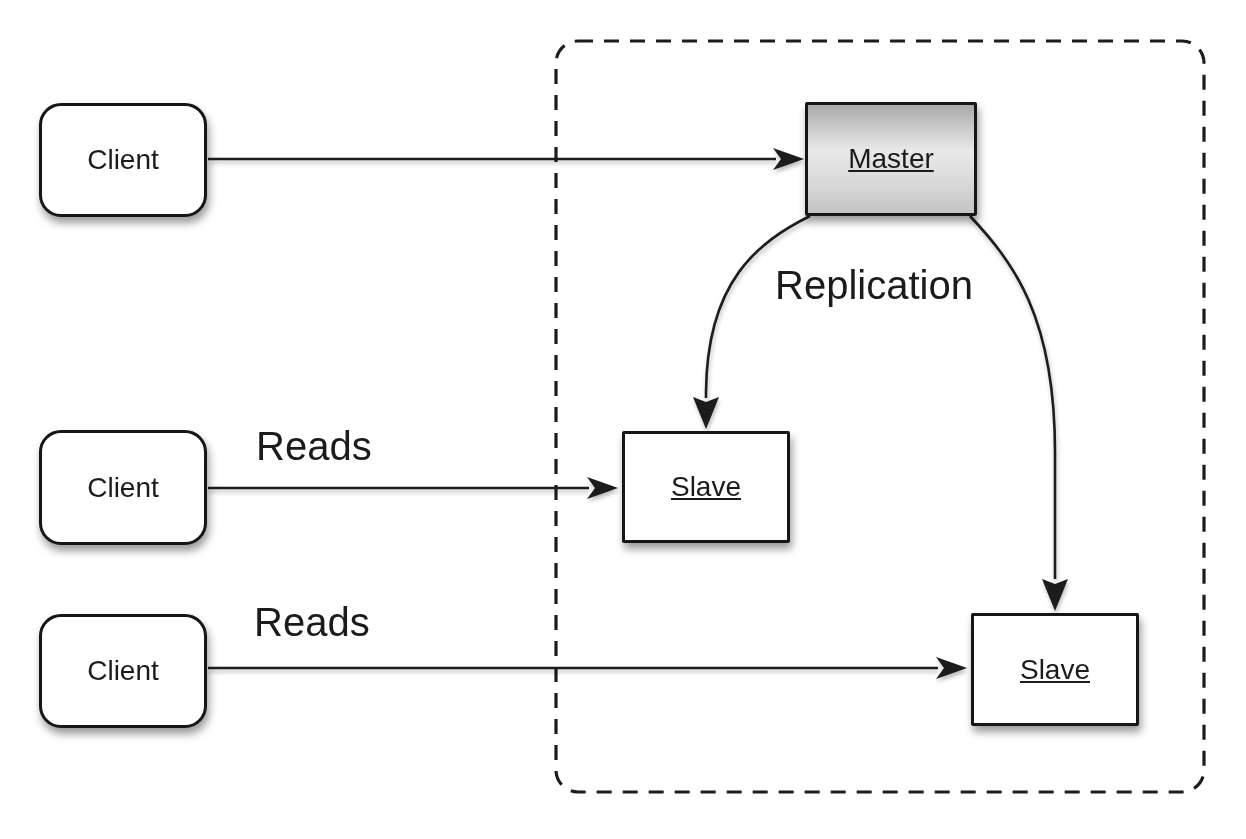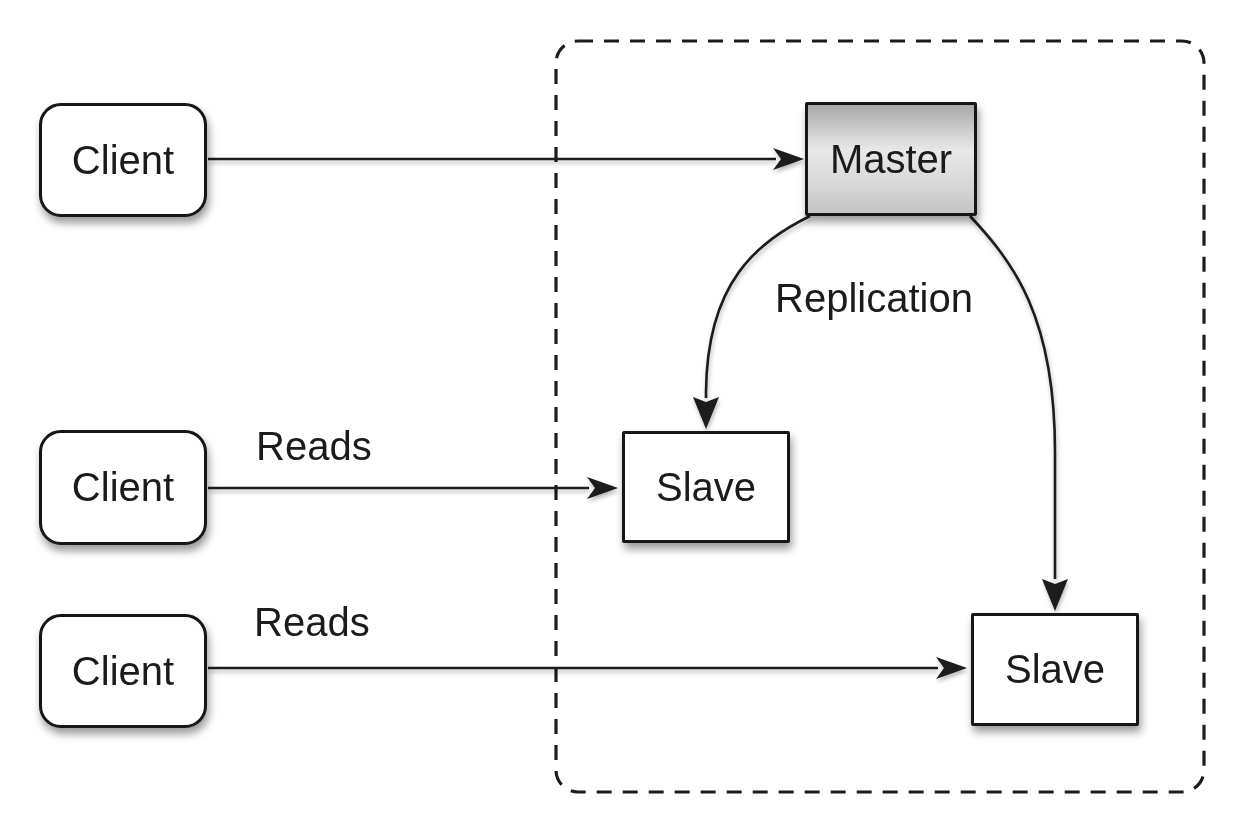--- a/index.html
+++ b/index.html
@@ -21,29 +21,30 @@
     top: 0;
   }
   .node {
     position: absolute;
     box-sizing: border-box;
     border: 3px solid #161616;
     background: #ffffff;
     display: flex;
     align-items: center;
     justify-content: center;
-    font-size: 40px;
+    font-size: 28px;
     color: #1b1b1b;
     box-shadow: 2px 6px 9px rgba(0,0,0,0.40);
   }
   .node-rounded {
     border-radius: 22px;
   }
   .node-rect {
     border-radius: 2px;
+    text-decoration: underline;
   }
   .node-master {
     background: linear-gradient(180deg, #a9a9a9 0%, #e9e9e9 42%, #d7d7d7 75%, #c3c3c3 100%);
   }
   .edge-label {
     position: absolute;
     font-size: 40px;
     color: #1b1b1b;
     white-space: nowrap;
     line-height: 1.1;
@@ -107,15 +108,15 @@
 
   <div class="node node-rect" style="left:971px; top:613px; width:168px; height:113px;">
     <span>Slave</span>
   </div>
 
 
   <div class="edge-label" style="left:256px; top:424px;">Reads</div>
 
   <div class="edge-label" style="left:254px; top:600px;">Reads</div>
 
-  <div class="edge-label" style="left:775px; top:276px;">Replication</div>
+  <div class="edge-label" style="left:775px; top:263px;">Replication</div>
 
 </div>
 
 </body></html>

